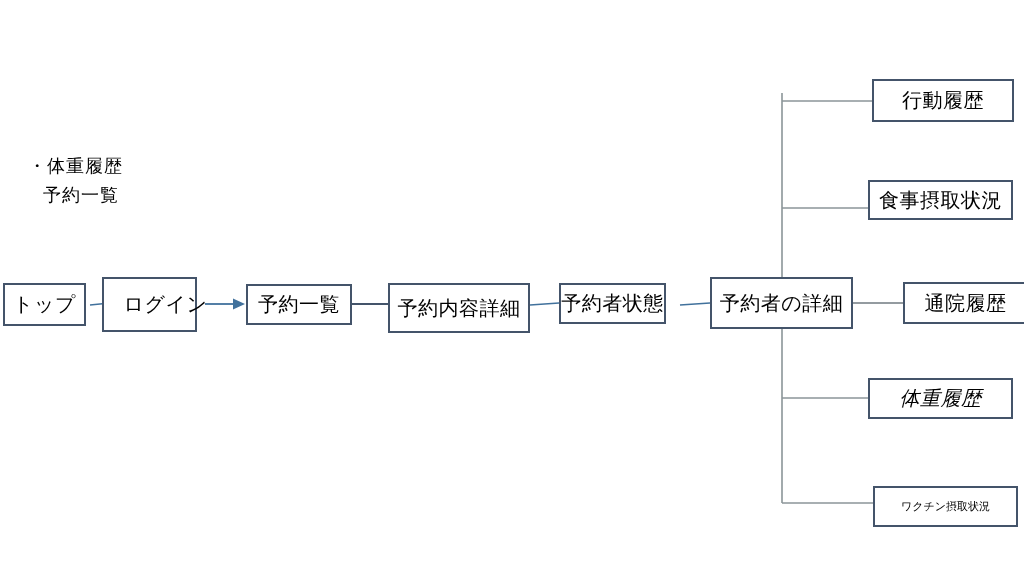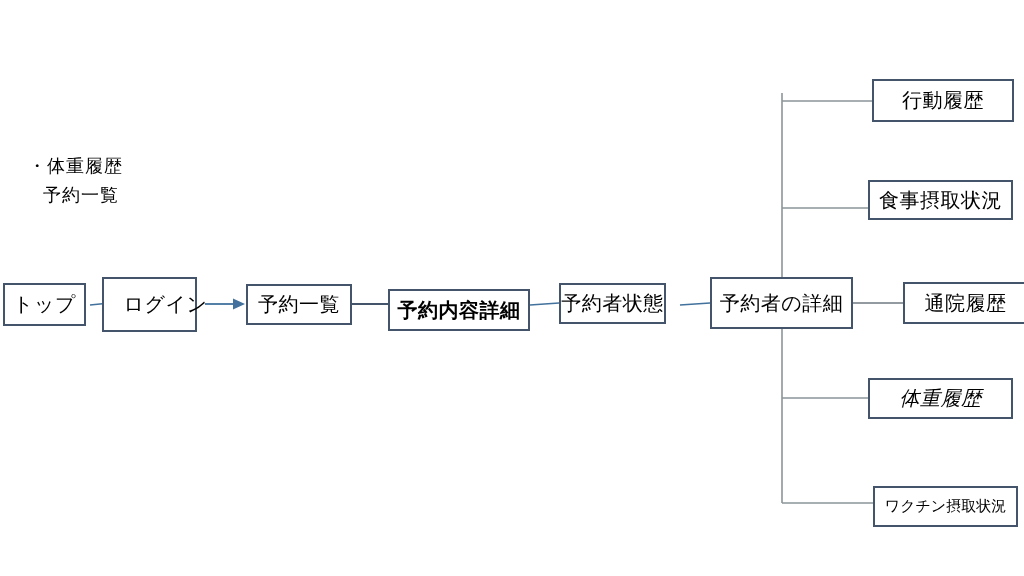--- a/index.html
+++ b/index.html
@@ -23,21 +23,21 @@
     box-sizing: border-box;
     background: #ffffff;
     border: 2px solid #44546a;
     display: flex;
     align-items: center;
     justify-content: center;
     font-size: 20px;
     letter-spacing: 0.5px;
     white-space: nowrap;
   }
-  .node.small-text { font-size: 15px; letter-spacing: 0; }
+  .node.small-text { font-size: 11px; letter-spacing: 0; }
   .heading {
     position: absolute;
     left: 28px;
     top: 152px;
     font-size: 18px;
     line-height: 29px;
     letter-spacing: 1px;
   }
   .heading .indent { padding-left: 15px; }
 </style>
@@ -64,21 +64,21 @@
   </svg>
 
   <div class="heading">
     <div>・体重履歴</div>
     <div class="indent">予約一覧</div>
   </div>
 
   <div class="node" style="left:3px;   top:283px; width:83px;  height:43px;">トップ</div>
   <div class="node" style="left:102px; top:277px; width:95px;  height:55px;padding-left:32px;">ログイン</div>
   <div class="node" style="left:246px; top:284px; width:106px; height:41px;">予約一覧</div>
-  <div class="node" style="left:388px; top:289px; width:142px; height:42px;font-weight:bold;">予約内容詳細</div>
+  <div class="node" style="left:388px; top:283px; width:142px; height:50px;">予約内容詳細</div>
   <div class="node" style="left:559px; top:283px; width:107px; height:41px;">予約者状態</div>
   <div class="node" style="left:710px; top:277px; width:143px; height:52px;">予約者の詳細</div>
 
   <div class="node" style="left:872px; top:79px;  width:142px; height:43px;">行動履歴</div>
   <div class="node" style="left:868px; top:180px; width:145px; height:40px;">食事摂取状況</div>
   <div class="node" style="left:903px; top:282px; width:125px; height:42px;">通院履歴</div>
   <div class="node" style="left:868px; top:378px; width:145px; height:41px;font-style:italic;">体重履歴</div>
   <div class="node small-text" style="left:873px; top:486px; width:145px; height:41px;">ワクチン摂取状況</div>
 
 </div>

